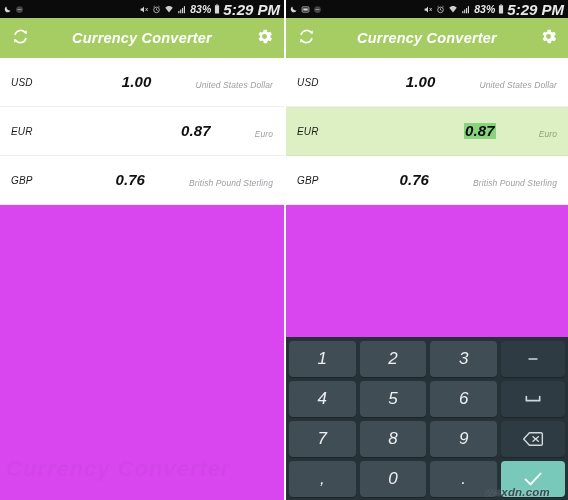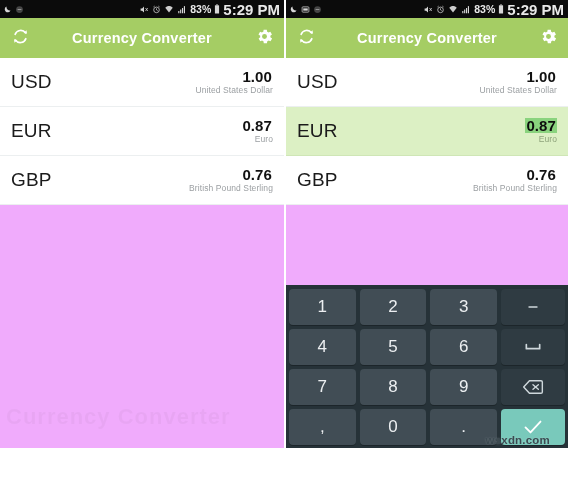--- a/index.html
+++ b/index.html
@@ -4,21 +4,21 @@
 <style>
   html,body{margin:0;padding:0;}
   body{
     width:568px;height:500px;
     background:#ffffff;
     font-family:"Liberation Sans","DejaVu Sans",sans-serif;
     overflow:hidden;
     position:relative;
   }
   .stage{position:relative;width:568px;height:500px;display:flex;background:#fff;}
-  .panel{position:relative;width:284px;height:448px;background:#f0abfc;overflow:hidden;}
+  .panel{position:relative;width:284px;height:500px;background:#d946ef;overflow:hidden;font-style:italic;}
   .panel.right{width:282px;margin-left:2px;}
 
   
   .statusbar{
     height:18px;background:#0b0b0b;color:#e9e9e9;
     display:flex;align-items:center;
     font-size:10.5px;font-weight:bold;
     padding:0 4px 0 3px;box-sizing:border-box;
   }
   .sb-left{display:flex;align-items:center;gap:3px;}
@@ -47,33 +47,33 @@
   .list{background:#ffffff;}
   .row{
     position:relative;height:49px;
     border-bottom:1px solid #eceff0;
     display:flex;align-items:center;
     padding:0 11px 0 11px;box-sizing:border-box;
     background:#ffffff;
   }
   .row.selected{background:#dcf0c4;border-bottom-color:#cfe6b6;}
   .row .code{
-    font-size:19px;color:#1b1b1b;font-weight:normal;letter-spacing:.2px;
+    font-size:10px;color:#1b1b1b;font-weight:normal;letter-spacing:.2px;
   }
   .row .right{
-    margin-left:auto;text-align:right;display:flex;flex-direction:column;
+    margin-left:auto;text-align:right;display:flex;flex-direction:row;
     align-items:flex-end;justify-content:flex-start;line-height:1.05;
   }
   .row .amount{
     font-size:15px;font-weight:bold;color:#111;letter-spacing:.1px;
     padding:0 1px;display:inline-block;
   }
   .row.selected .amount{background:#8ad37e;color:#0d0d0d;}
   .row .cname{
-    font-size:8.5px;color:#9b9fa2;margin-top:2px;letter-spacing:.1px;white-space:nowrap;
+    font-size:8.5px;color:#9b9fa2;margin-top:2px;letter-spacing:.1px;white-space:nowrap;margin-left:43px;
   }
   .row.selected .cname{color:#8ea37b;}
 
   
   .ghost{
     position:absolute;left:6px;bottom:4px;width:250px;height:40px;
     opacity:.035;color:#2a2a2a;font-size:22px;font-weight:bold;
     letter-spacing:1px;pointer-events:none;overflow:hidden;white-space:nowrap;
   }
 

